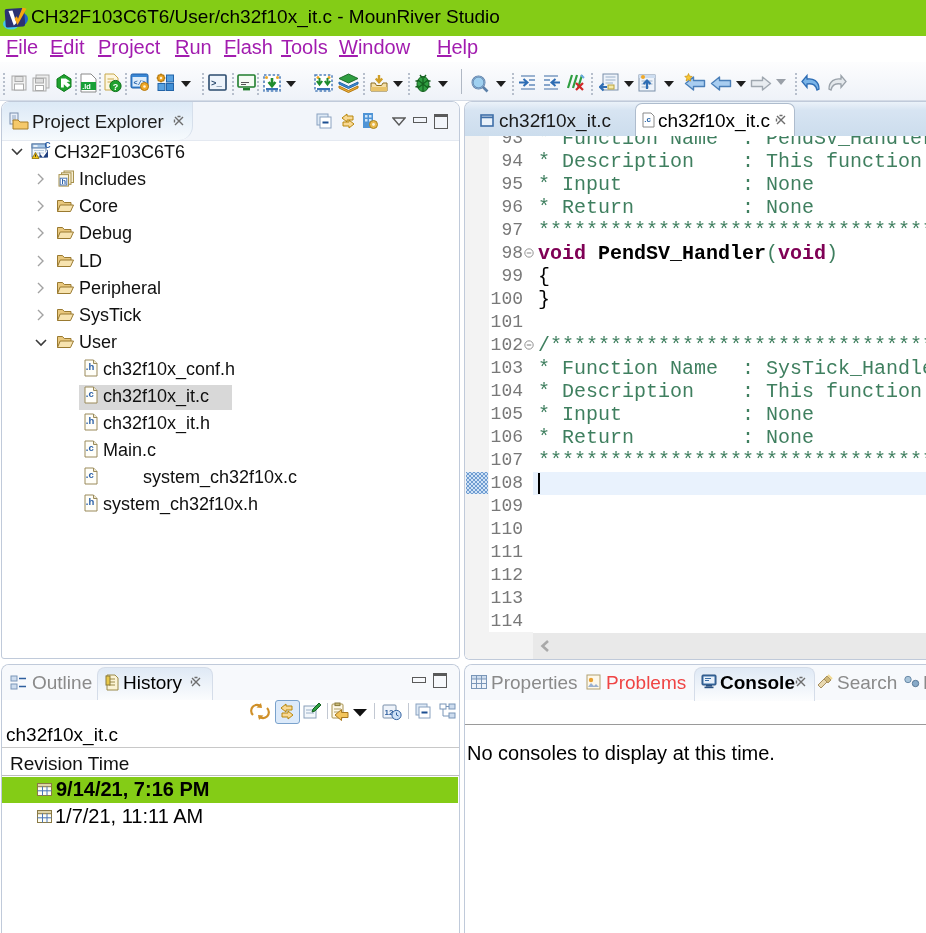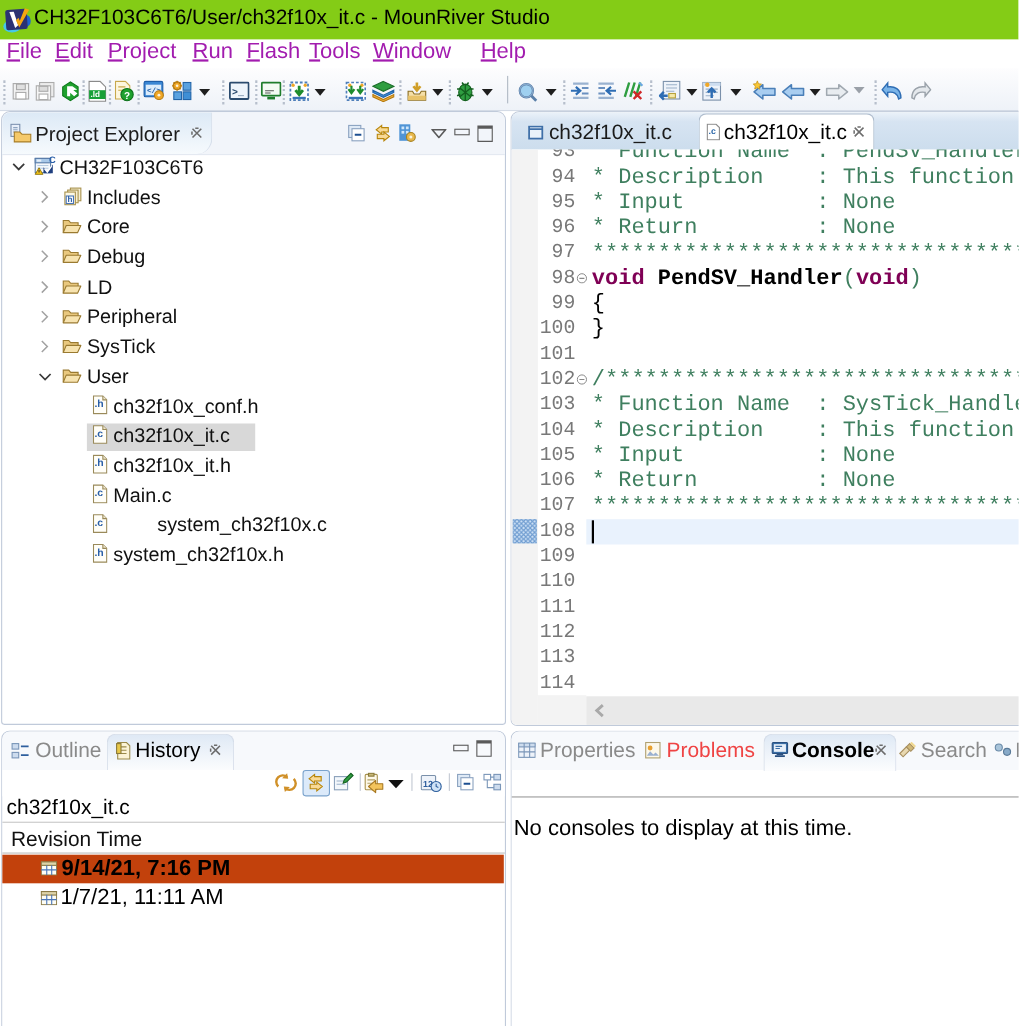--- a/index.html
+++ b/index.html
@@ -558,21 +558,21 @@
           <rect x="11" y="2" width="6" height="5" fill="#cddcee" stroke="#7a96b8"></rect>
           <rect x="11" y="11" width="6" height="5" fill="#cddcee" stroke="#7a96b8"></rect>
           <path d="M5 7 v7 h6 M8 4.5 h3" stroke="#7a96b8" fill="none"></path>
         </svg>
   </div>
   <div class="abs tabtxt" style="left:4px;top:59px;width:453px;height:23px;color:#000;">ch32f10x_it.c</div>
   <div class="abs" style="left:0;top:82px;width:457px;height:1px;background:#c8c8c8;"></div>
   <div class="abs tabtxt" style="left:8px;top:88px;color:#111;">Revision Time</div>
   <div class="abs" style="left:0;top:110px;width:457px;height:1px;background:#bdbdbd;"></div>
 
-  <div class="abs" style="left:0;top:112px;width:456px;height:26px;background:#c2410c;">
+  <div class="abs" style="left:0;top:112px;width:456px;height:26px;background:#84cc16;">
     <svg class="abs" style="left:35px;top:6px" width="15" height="13" viewBox="0 0 15 13">
           <rect x="0.5" y="0.5" width="14" height="12" fill="#fdfdf5" stroke="#8a7a45"></rect>
           <rect x="0.5" y="0.5" width="14" height="3.2" fill="#ddd3a8" stroke="#8a7a45"></rect>
           <line x1="5.5" y1="3.5" x2="5.5" y2="12.5" stroke="#4a76b8"></line>
           <line x1="10" y1="3.5" x2="10" y2="12.5" stroke="#4a76b8"></line>
           <line x1="0.5" y1="7.8" x2="14.5" y2="7.8" stroke="#4a76b8"></line>
         </svg>
     <span class="abs" style="left:54px;top:1px;font-size:20px;font-weight:bold;color:#000;">9/14/21, 7:16 PM</span>
   </div>
   <div class="abs" style="left:0;top:139px;width:456px;height:26px;">

